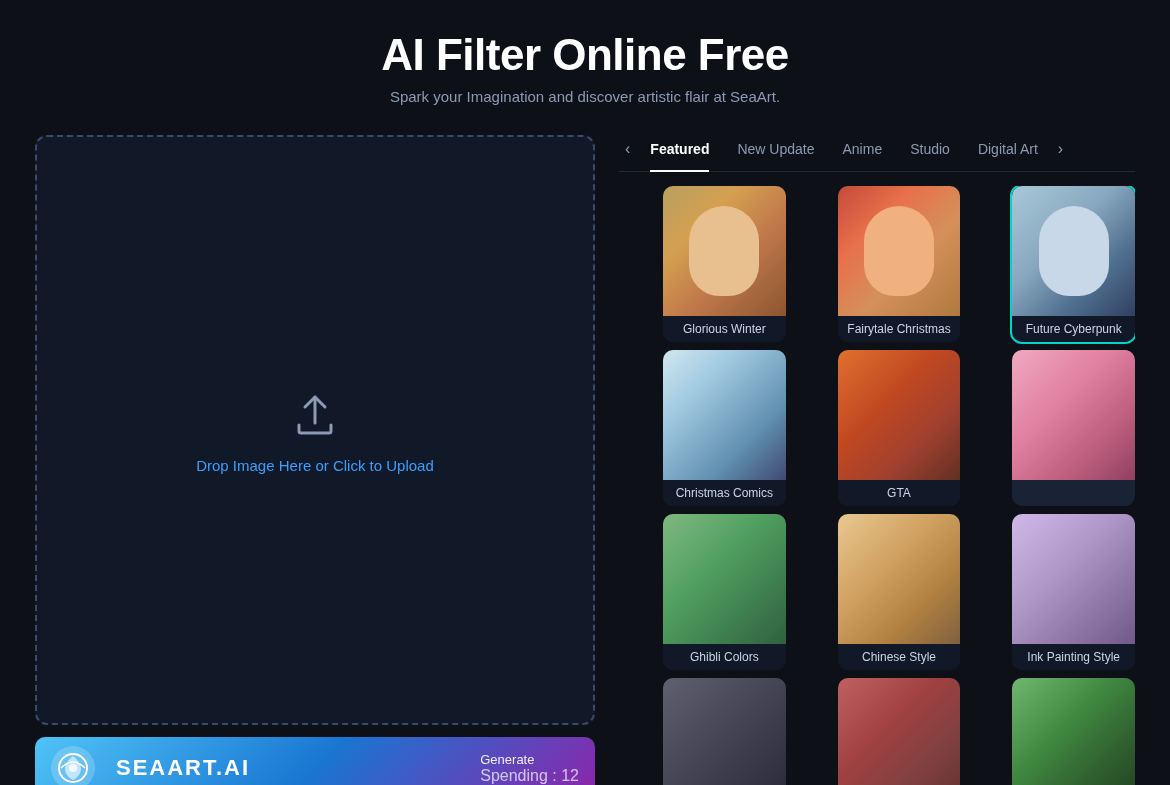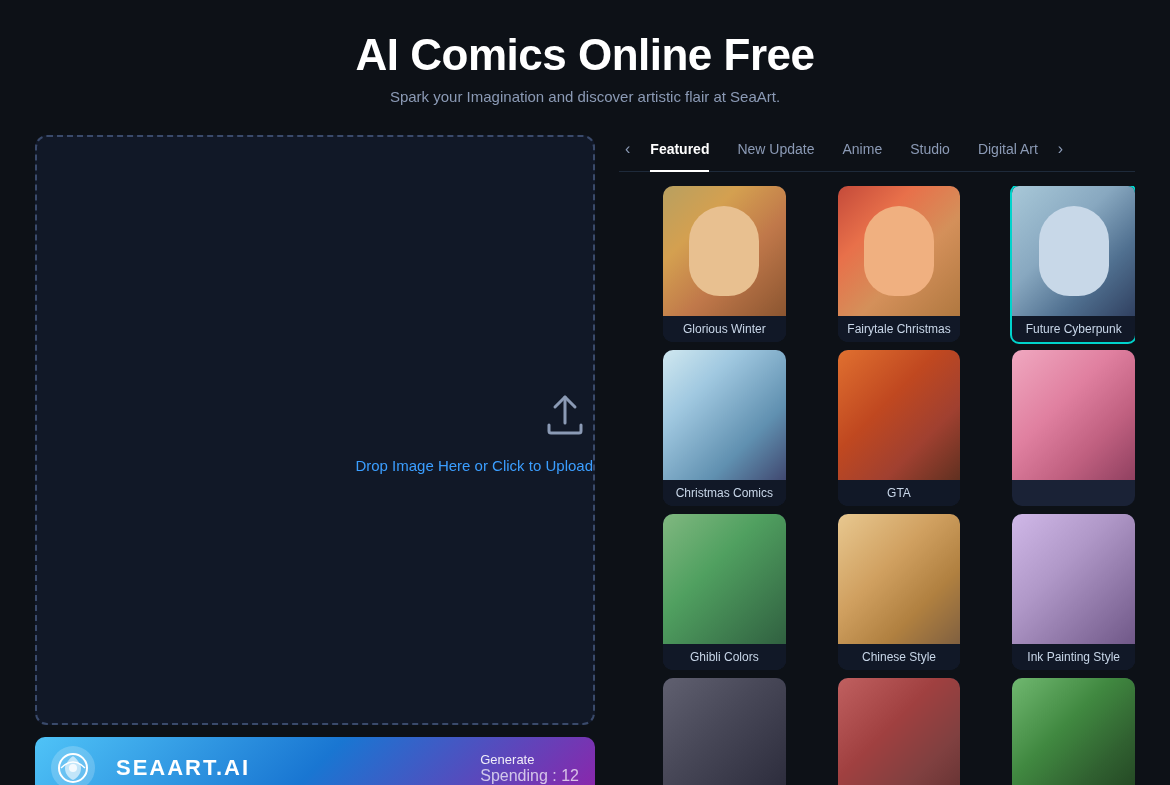--- a/index.html
+++ b/index.html
@@ -48,21 +48,21 @@
 
     
     .upload-panel {
       width: 560px;
       min-height: 590px;
       border: 2px dashed #3a4a6b;
       border-radius: 12px;
       background: #111827;
       display: flex;
       flex-direction: column;
-      align-items: flex-end;
+      align-items: center;
       justify-content: center;
       cursor: pointer;
       position: relative;
     }
     .upload-icon {
       width: 56px;
       height: 56px;
       margin-bottom: 14px;
       color: #8b9ab5;
     }
@@ -180,21 +180,20 @@
       border-radius: 10px;
       overflow: hidden;
       cursor: pointer;
       position: relative;
       background: #1a2236;
       margin-left: 44px;
     }
     .filter-card.selected {
       outline: 2px solid #00d4cc;
       outline-offset: 0;
-      border-radius: 7px;
     }
     .filter-image {
       width: 100%;
       height: 130px;
       background: #2a3a5a;
       display: flex;
       align-items: center;
       justify-content: center;
       overflow: hidden;
     }
@@ -255,21 +254,21 @@
     .face-fairytale { background: #f0b080; }
     .face-cyberpunk { background: #c8d8e8; }
 
   </style>
 </head>
 <body>
 
 <div class="page-wrapper">
 
   <div class="header">
-    <div class="header-title">AI Comics Online Free</div>
+    <div class="header-title">AI Filter Online Free</div>
     <div class="header-subtitle">Spark your Imagination and discover artistic flair at SeaArt.</div>
   </div>
 
   <div class="main-content">
 
     <div style="display: flex; flex-direction: column;">
       <div class="upload-panel">
 
         <svg class="upload-icon" viewBox="0 0 56 56" fill="none" xmlns="http://www.w3.org/2000/svg">
           <path d="M28 10 L28 36" stroke="#8b9ab5" stroke-width="3" stroke-linecap="round"></path>

